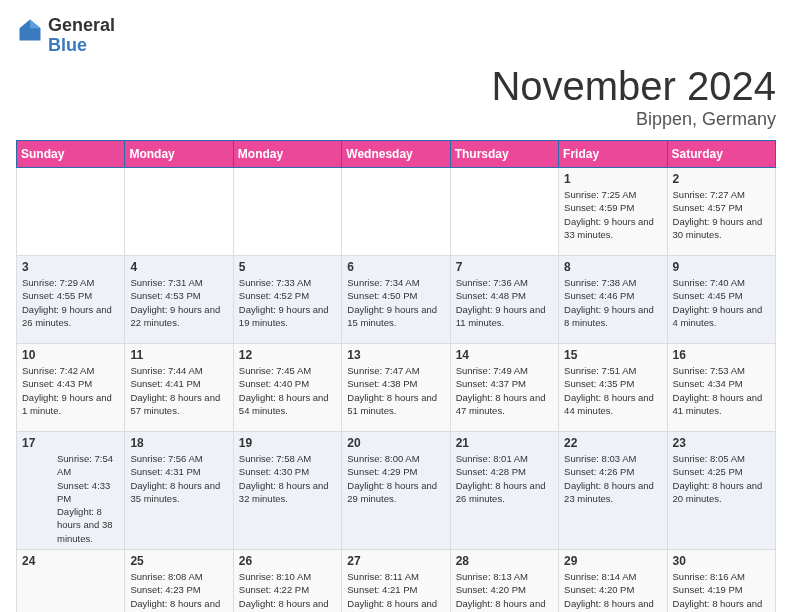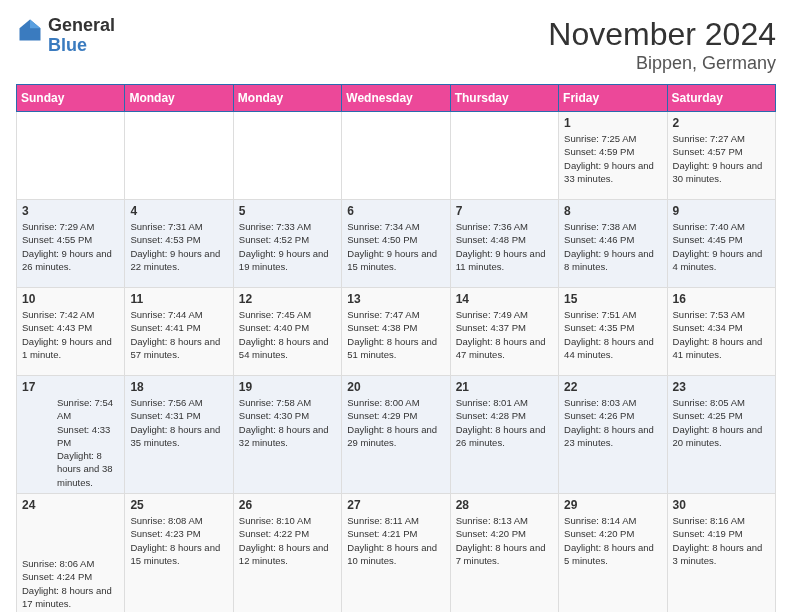--- a/index.html
+++ b/index.html
@@ -34,23 +34,24 @@
       line-height: 1.1;
     }
     .logo-icon {
       width: 28px;
       height: 28px;
     }
     .title-area {
       text-align: right;
     }
     .month-title {
-      font-size: 32px;
+      font-size: 40px;
       font-weight: normal;
       color: #333;
+      margin-top: 48px;
     }
     .location-title {
       font-size: 18px;
       color: #555;
     }
     table {
       width: 100%;
       border-collapse: collapse;
       table-layout: fixed;
     }

